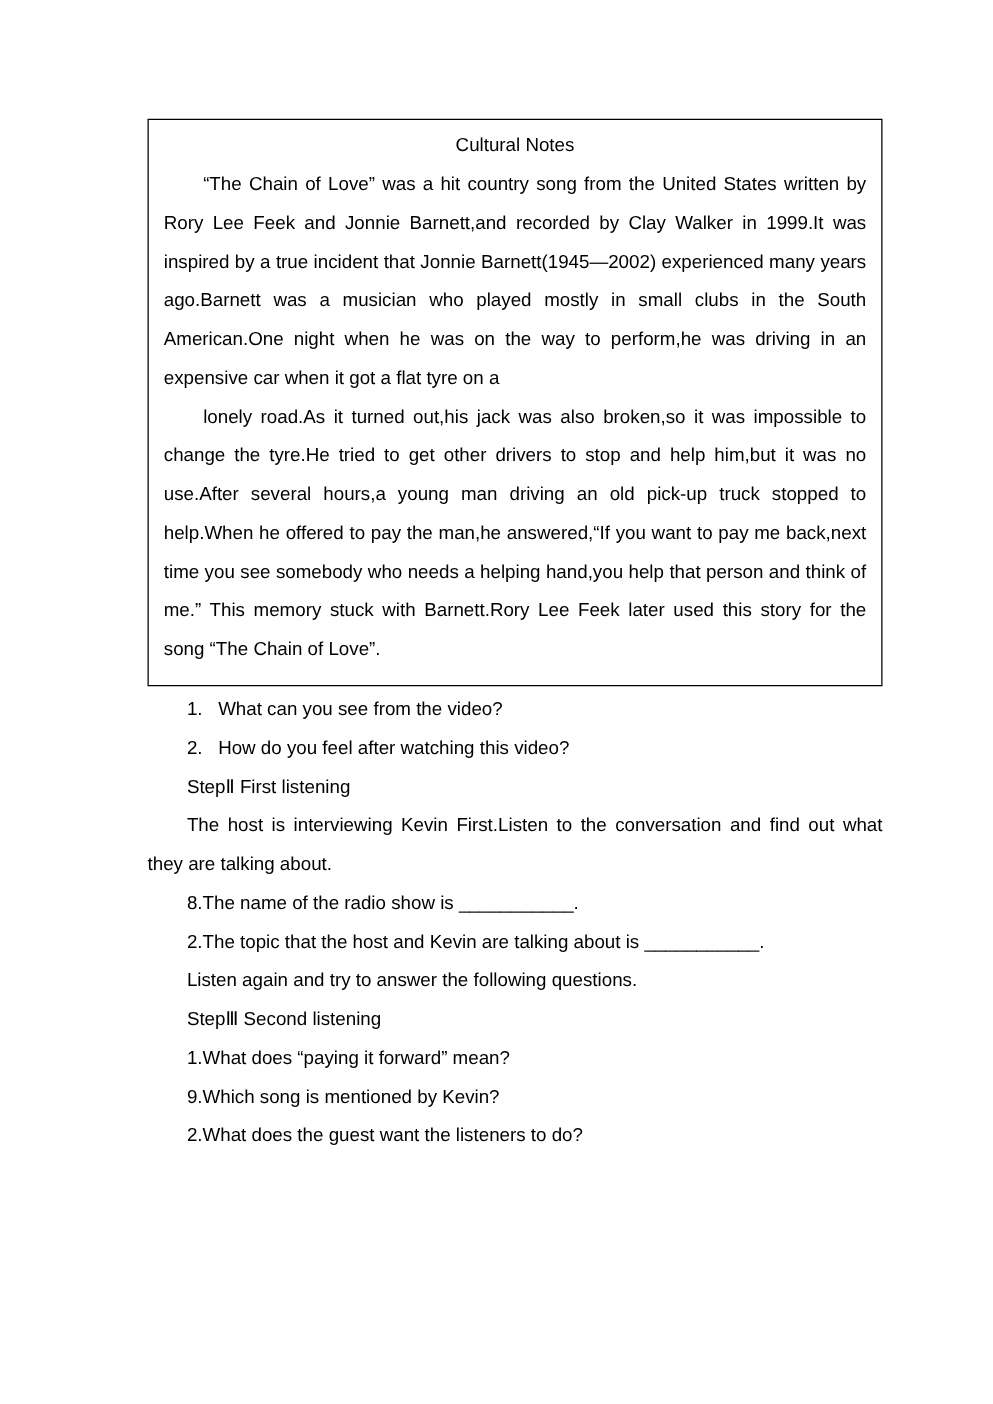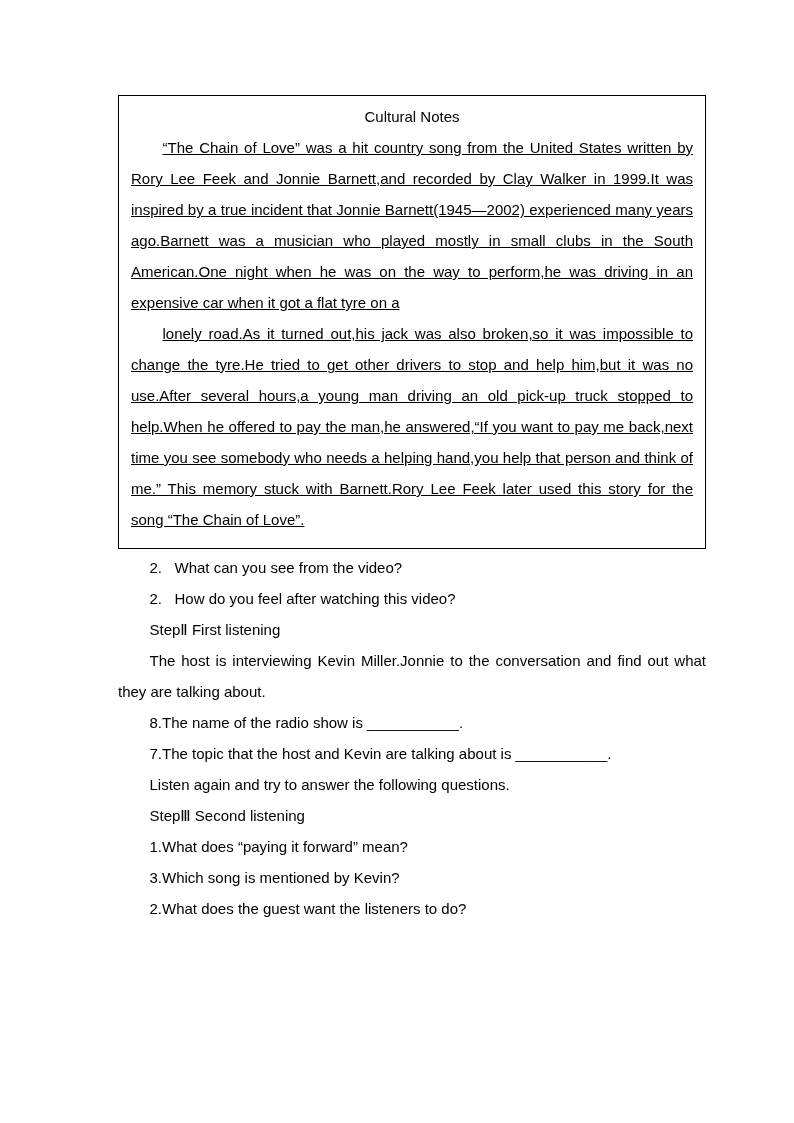--- a/index.html
+++ b/index.html
@@ -30,21 +30,20 @@
   .box-title {
     text-align: center;
     font-size: 15px;
     line-height: 31px;
   }
   .box-para {
     font-size: 15px;
     line-height: 31px;
     text-align: justify;
     text-indent: 2.1em;
-    text-decoration: underline;
   }
   .body-text {
     padding-top: 3px;
   }
   .line {
     font-size: 15px;
     line-height: 31px;
     text-indent: 2.1em;
     white-space: pre-wrap;
     text-align: justify;
@@ -59,32 +58,32 @@
 <div class="page">
 
   <div class="notes-box">
     <div class="box-title">Cultural Notes</div>
     <p class="box-para">“The Chain of Love” was a hit country song from the United States written by Rory Lee Feek and Jonnie Barnett,and recorded by Clay Walker in 1999.It was inspired by a true incident that Jonnie Barnett(1945—2002) experienced many years ago.Barnett was a musician who played mostly in small clubs in the South American.One night when he was on the way to perform,he was driving in an expensive car when it got a flat tyre on a</p>
     <p class="box-para">lonely road.As it turned out,his jack was also broken,so it was impossible to change the tyre.He tried to get other drivers to stop and help him,but it was no use.After several hours,a young man driving an old pick-up truck stopped to help.When he offered to pay the man,he answered,“If you want to pay me back,next time you see somebody who needs a helping hand,you help that person and think of me.” This memory stuck with Barnett.Rory Lee Feek later used this story for the song “The Chain of Love”.</p>
   </div>
 
   <div class="body-text">
 
-    <p class="line">2.   What can you see from the video?</p>
+    <p class="line">1.   What can you see from the video?</p>
     <p class="line">2.   How do you feel after watching this video?</p>
 
     <p class="line bold">StepⅡ First listening</p>
-    <p class="line">The host is interviewing Kevin Miller.Jonnie to the conversation and find out what they are talking about.</p>
+    <p class="line">The host is interviewing Kevin First.Listen to the conversation and find out what they are talking about.</p>
 
     <p class="line">8.The name of the radio show is ___________.</p>
-    <p class="line">7.The topic that the host and Kevin are talking about is ___________.</p>
+    <p class="line">2.The topic that the host and Kevin are talking about is ___________.</p>
 
 
     <p class="line">Listen again and try to answer the following questions.</p>
     <p class="line bold">StepⅢ Second listening</p>
 
     <p class="line">1.What does “paying it forward” mean?</p>
-    <p class="line">3.Which song is mentioned by Kevin?</p>
+    <p class="line">9.Which song is mentioned by Kevin?</p>
     <p class="line">2.What does the guest want the listeners to do?</p>
 
   </div>
 
 </div>
 
 </body></html>

